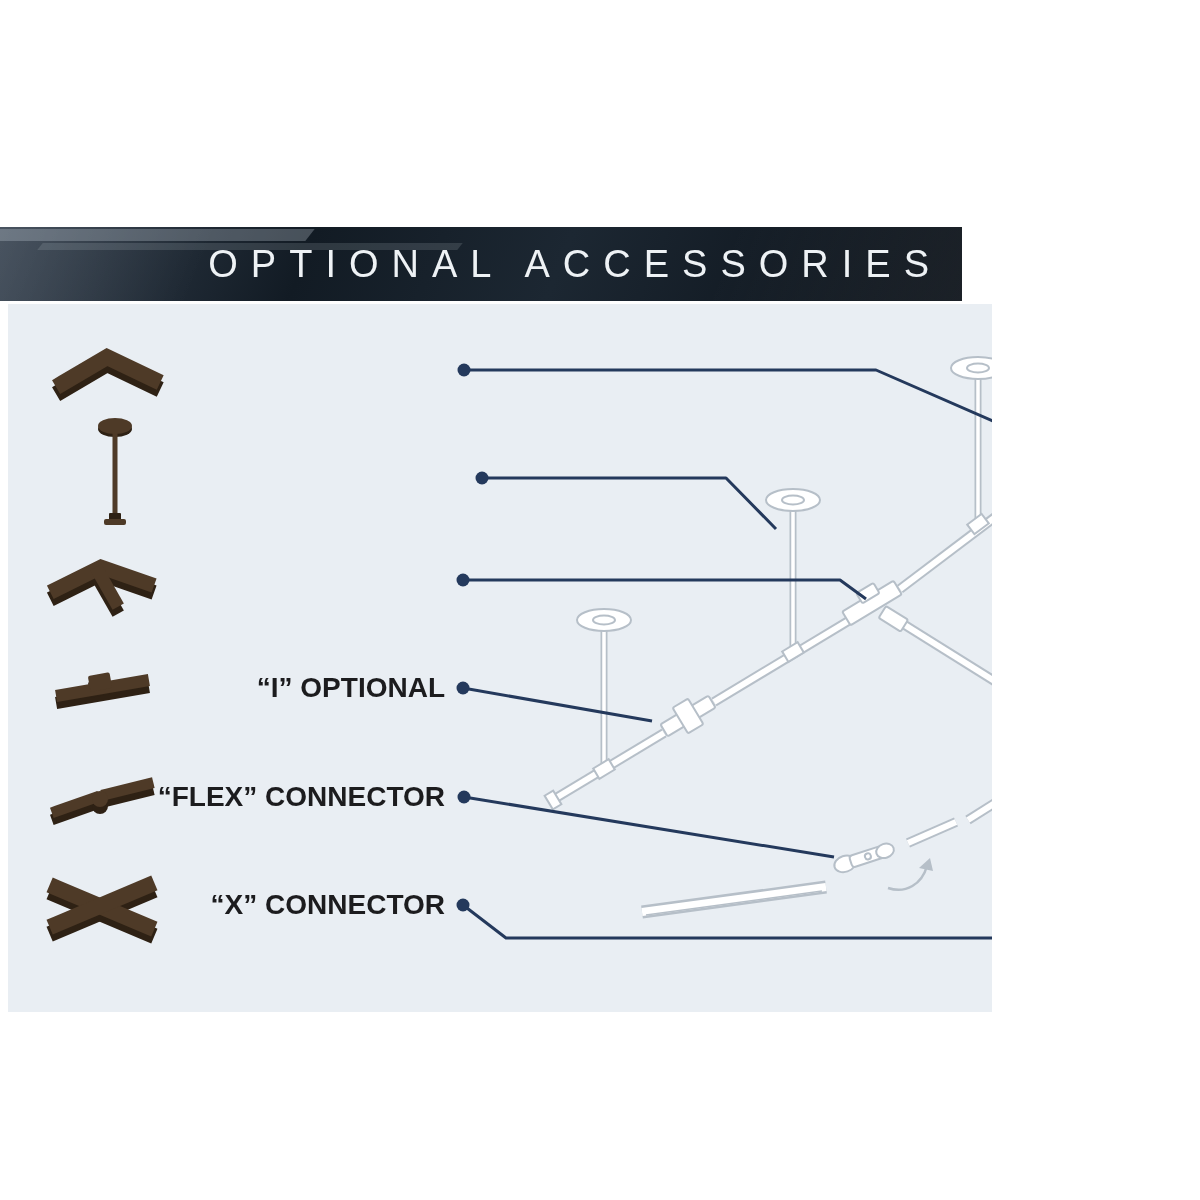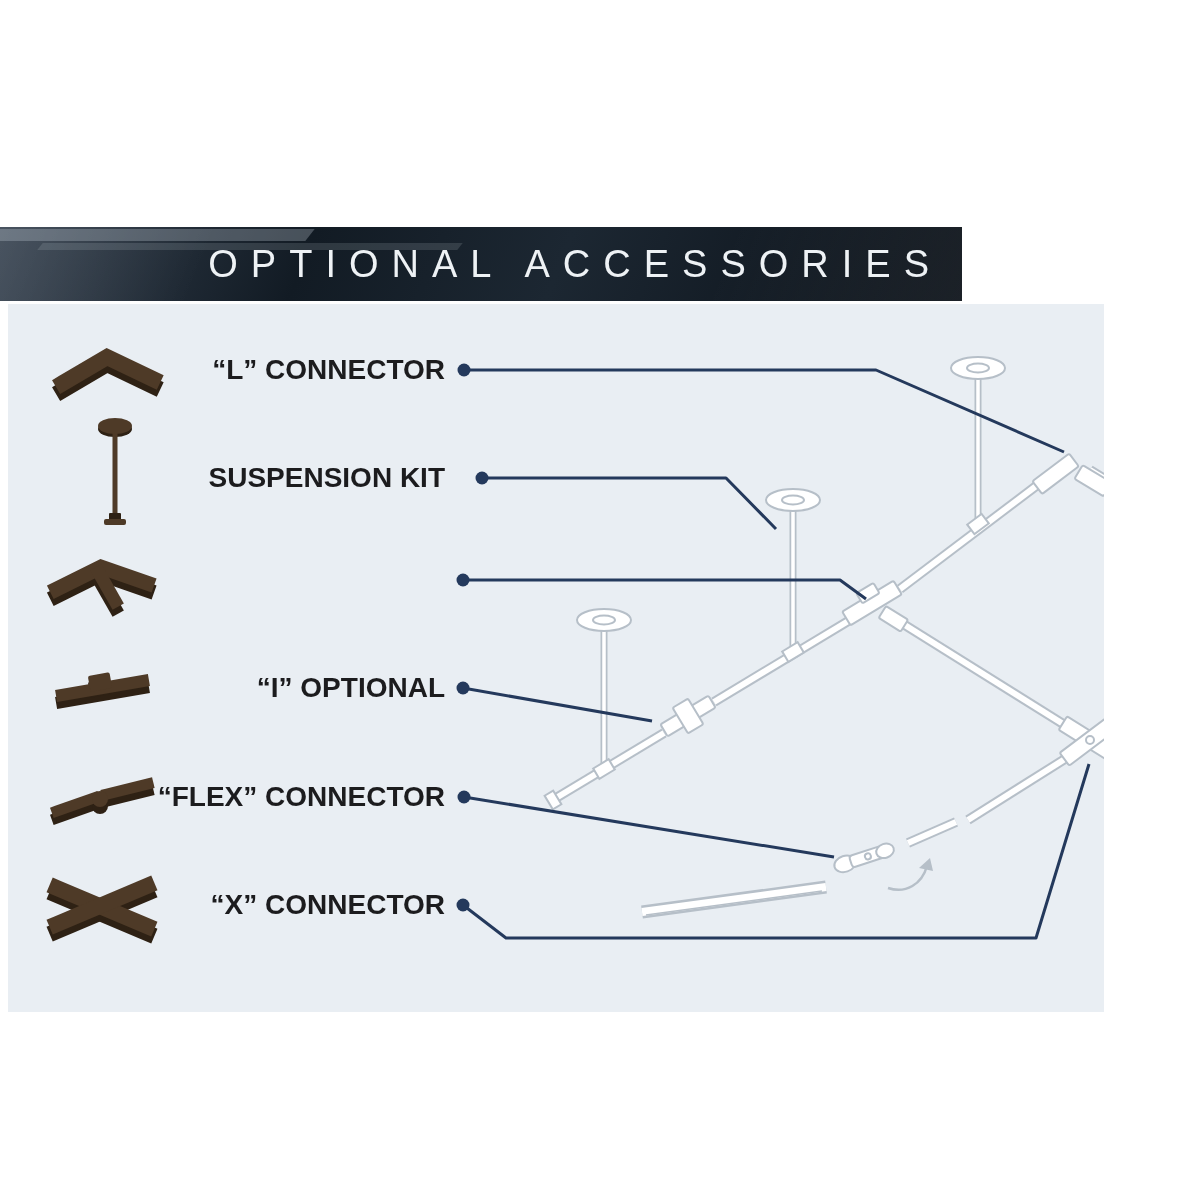--- a/index.html
+++ b/index.html
@@ -1,17 +1,17 @@
 <!DOCTYPE html>
 <html style="--header-bg: #121b24; --banner-text: #eef2f5; --panel-bg: #e9eef3; --label-text: #1c1c1e; --leader-line: #24395c; --diagram-line: #b6bfc8; --icon-brown: #4e3a27; --icon-brown-dark: #2e2114;"><head>
 <meta charset="utf-8">
 <style>
   html,body { margin:0; padding:0; background:#fff; }
   .stage {
-    position:relative; width:1104px; height:1200px; background:#fff;
+    position:relative; width:992px; height:1200px; background:#fff;
     font-family:"Liberation Sans", sans-serif; overflow:hidden;border-radius:12px;
   }
   
   .banner {
     position:absolute; left:0; top:227px; width:962px; height:74px;
     background:
       linear-gradient(112deg, rgba(255,255,255,0.10) 0%, rgba(255,255,255,0) 22%),
       linear-gradient(292deg, rgba(255,255,255,0.07) 0%, rgba(255,255,255,0) 26%),
       linear-gradient(112deg, #35414f 0%, #121b24 32%, #1c2732 58%, #0a1017 100%);
     display:flex; align-items:center; justify-content:flex-end;
@@ -61,22 +61,20 @@
 <div class="stage">
 
   <div class="banner">
     <div class="ribbon r1"></div>
     <div class="ribbon r2"></div>
     <div class="banner-title">OPTIONAL ACCESSORIES</div>
   </div>
 
   <div class="panel"></div>
 
-  <div class="item-label" style="top:350px">“L” CONNECTOR</div>
-  <div class="item-label" style="top:458px">SUSPENSION KIT</div>
   <div class="item-label" style="top:668px">“I” OPTIONAL</div>
   <div class="item-label" style="top:885px">“X” CONNECTOR</div>
   <div class="item-label" style="top:777px">“FLEX” CONNECTOR</div>
 
   <span class="icon" style="left:50px;top:338px">
     <svg width="115" height="70" viewBox="0 0 115 70">
       <path class="ic-dark" style="stroke-width:16" d="M13,52 L57,26 L103,48"></path>
       <path class="ic-main" style="stroke-width:16" d="M13,45 L57,19 L103,41"></path>
     </svg>
   </span>

